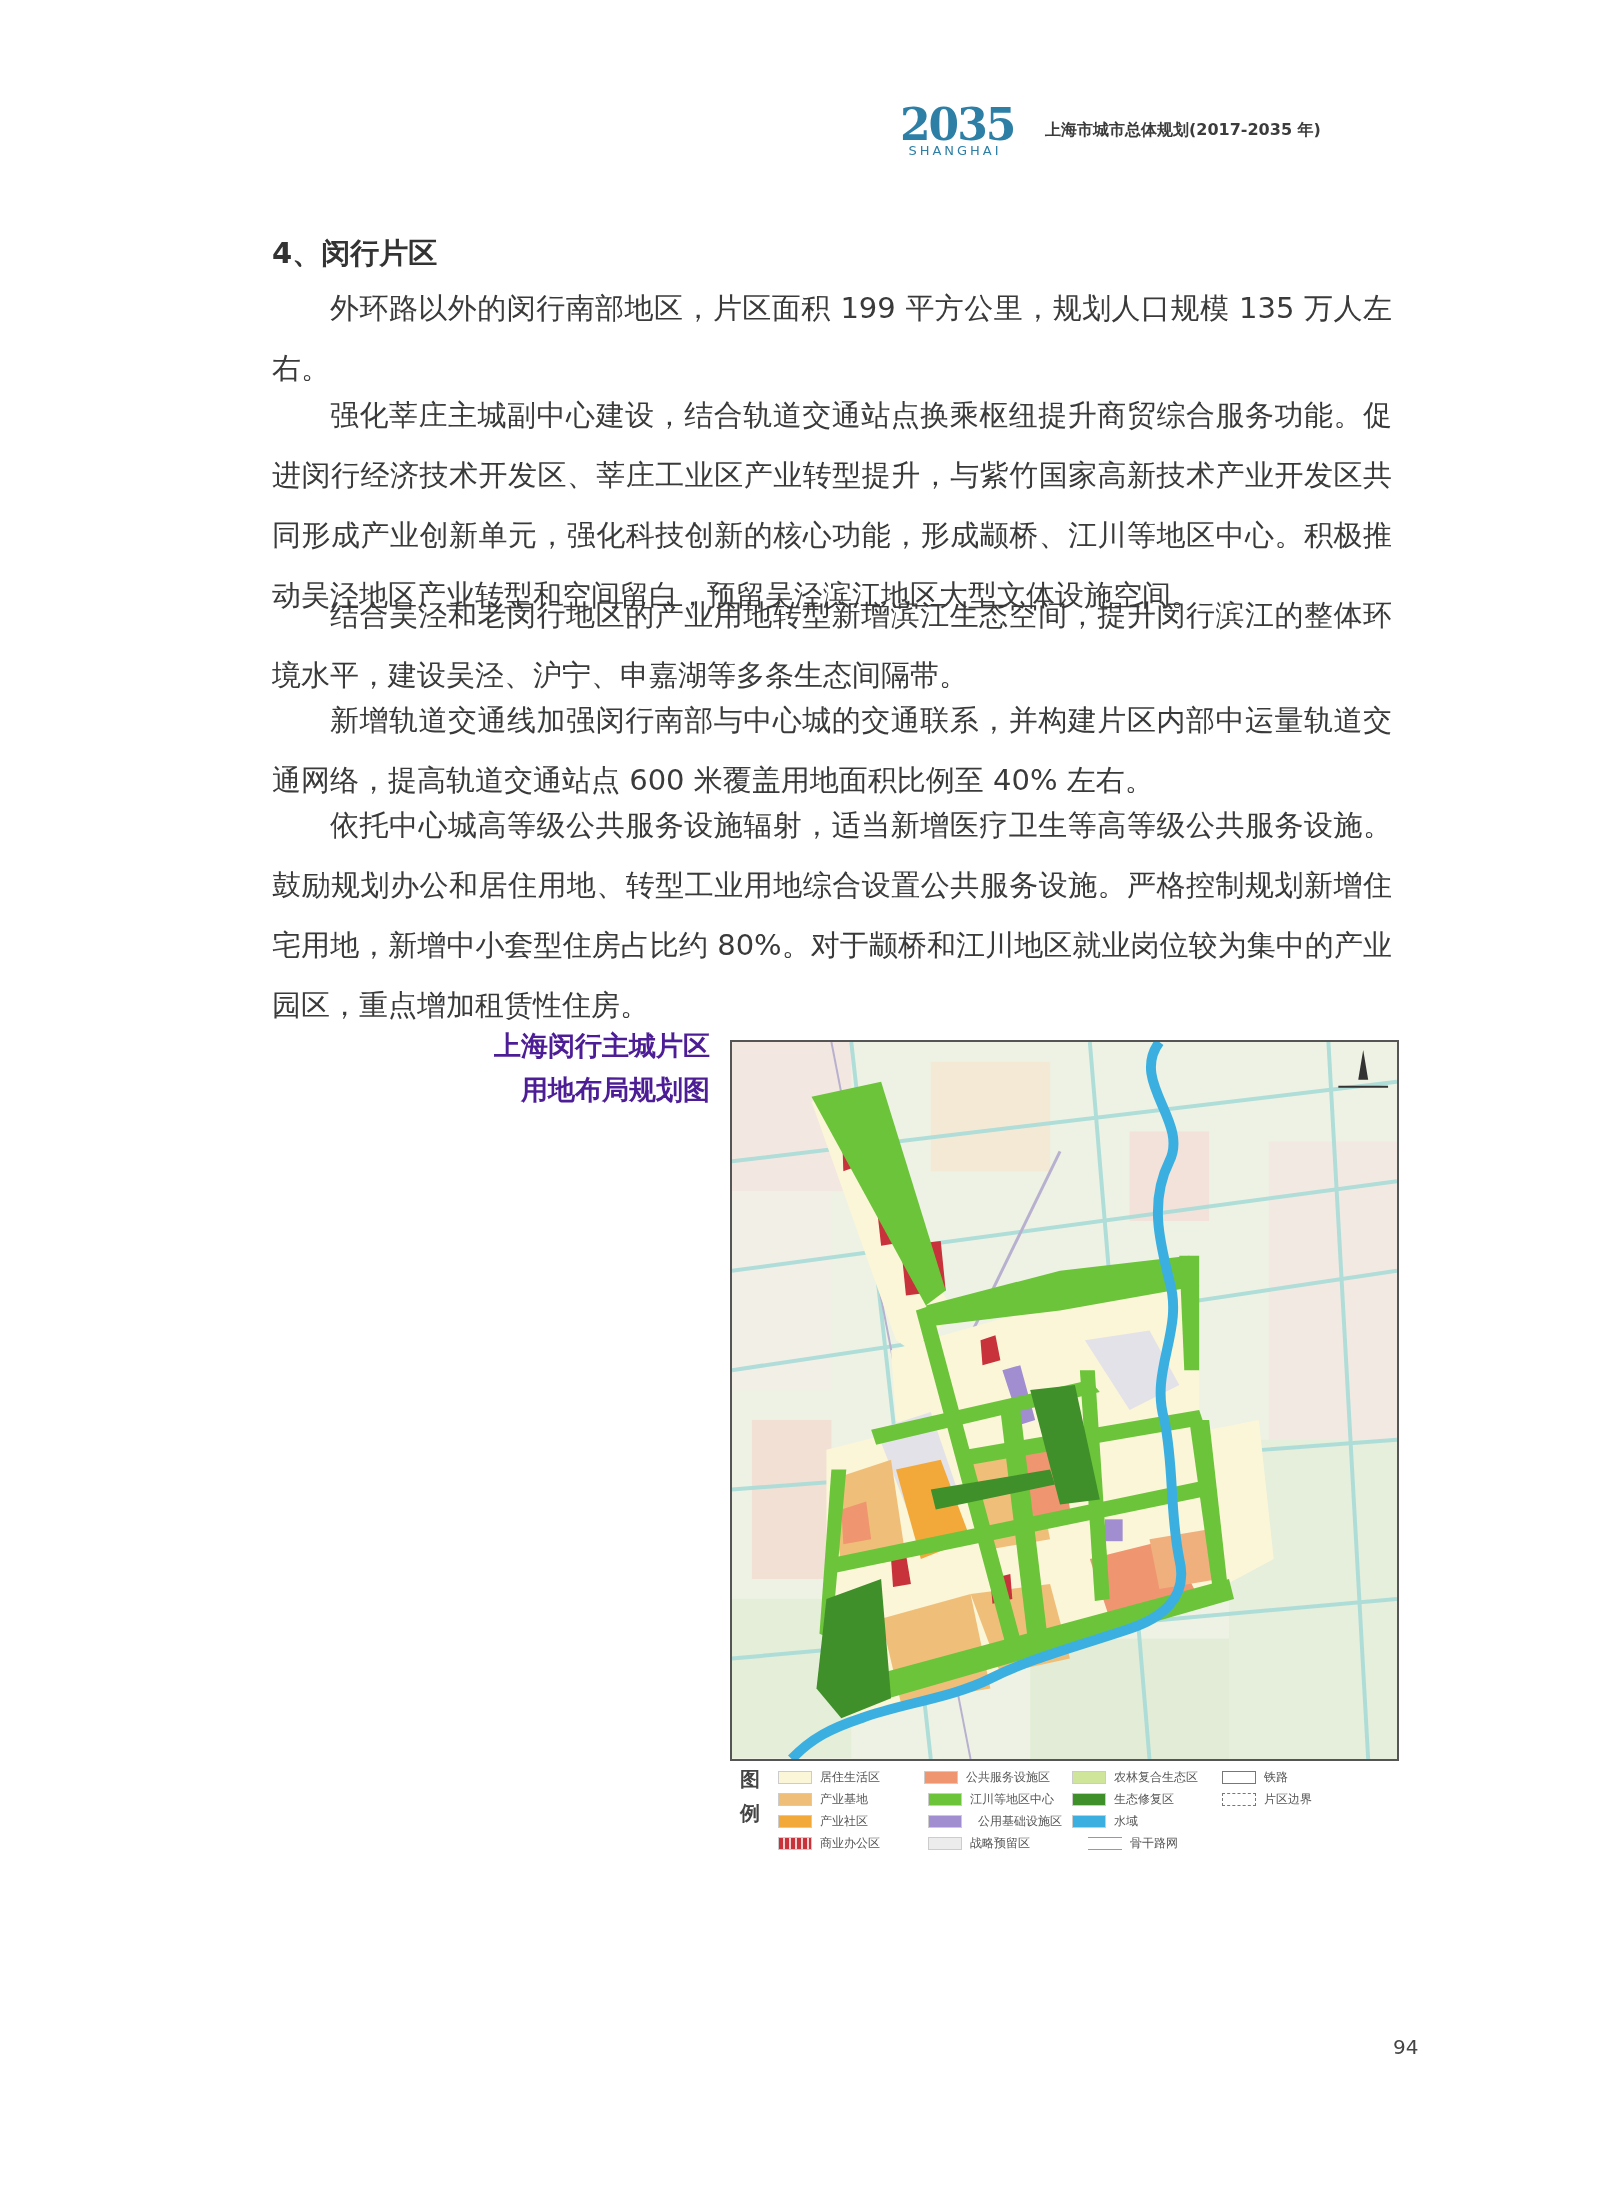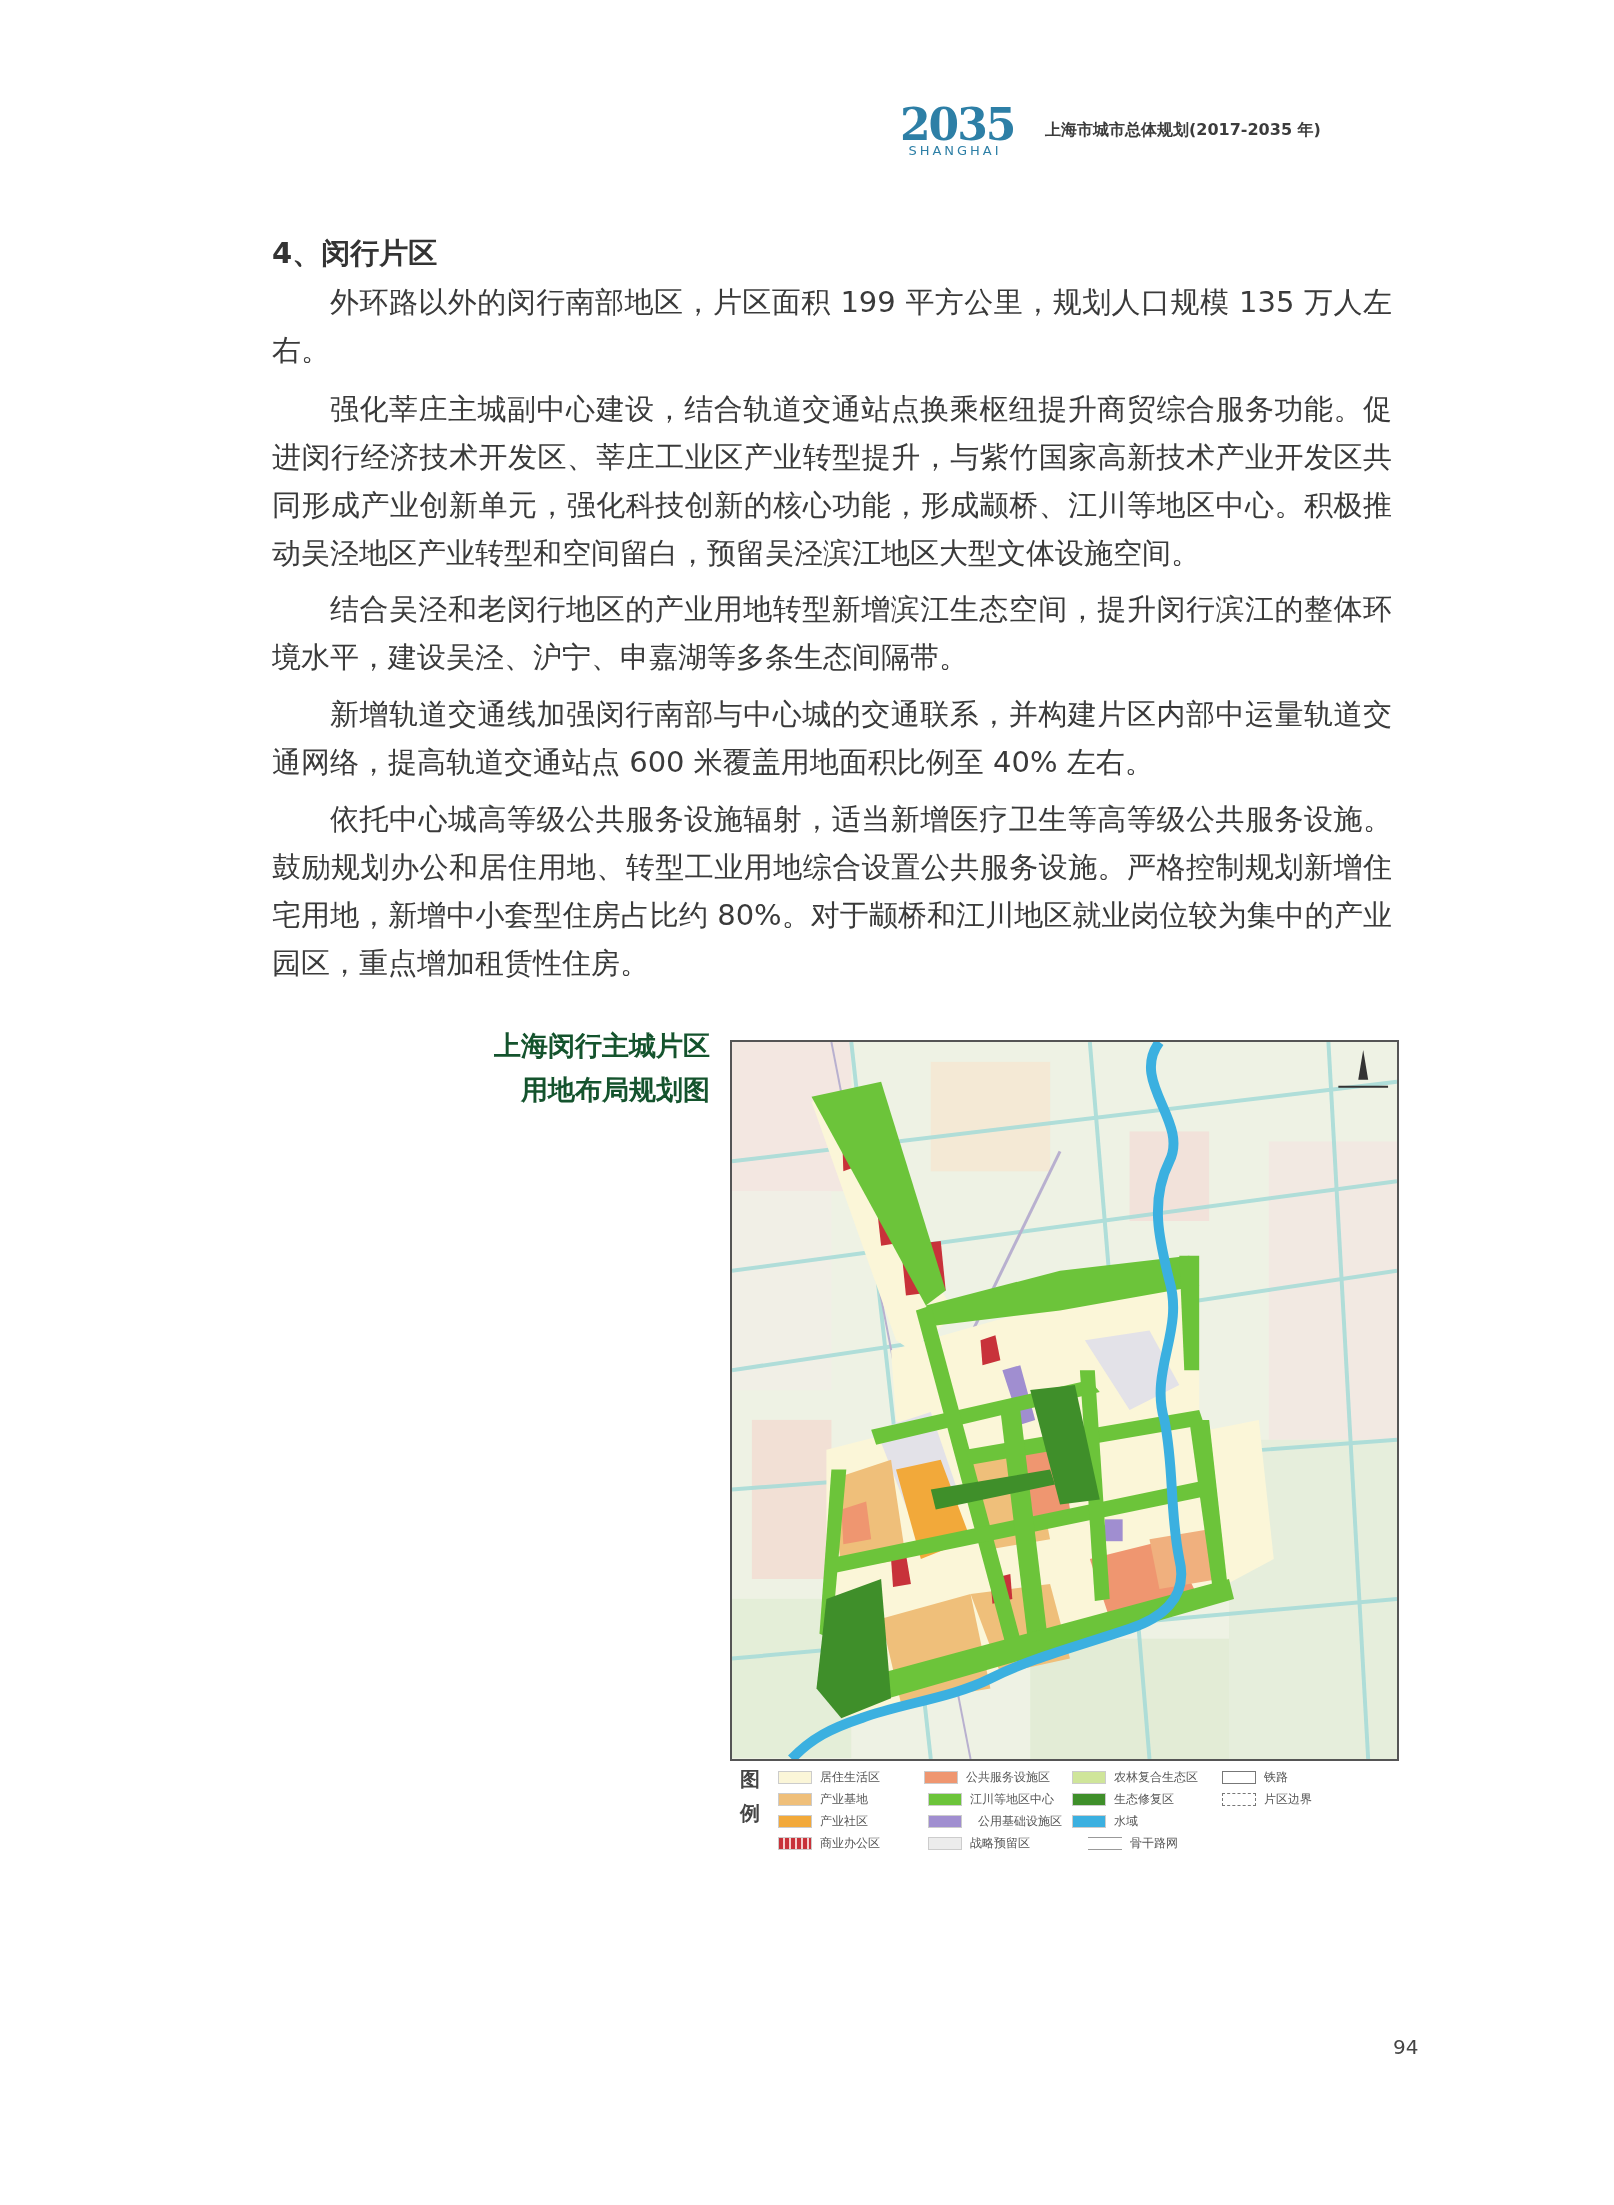--- a/index.html
+++ b/index.html
@@ -4,23 +4,23 @@
 <style>
   html, body { margin:0; padding:0; background:#ffffff; }
   body { width:1614px; height:2205px; position:relative; overflow:hidden;
          font-family:"DejaVu Sans","Liberation Sans",sans-serif; color:#3a3a3a; }
   .header { position:absolute; top:100px; left:900px; width:500px; height:70px; }
   .logo { position:absolute; left:0; top:6px; width:110px; text-align:center; color:#2d7fa6; }
   .logo-num { font-family:"DejaVu Serif",serif; font-weight:bold; font-size:44px; letter-spacing:-2px; line-height:38px; }
   .logo-sub { font-size:13px; letter-spacing:3px; line-height:14px; }
   .header-title { position:absolute; left:145px; top:20px; font-size:16px; color:#3c3c3c; font-weight:bold; white-space:nowrap; }
   .section-title { position:absolute; left:272px; top:234px; font-size:29px; font-weight:bold; color:#333; }
-  .para { position:absolute; left:272px; width:1120px; font-size:29px; line-height:48px; color:#3a3a3a; text-align:justify; }
+  .para { position:absolute; left:272px; width:1120px; font-size:29px; line-height:60px; color:#3a3a3a; text-align:justify; }
   .indent { text-indent:2em; }
-  .fig-caption { position:absolute; left:440px; top:1024px; width:270px; text-align:right; color:#14532d; font-size:27px; font-weight:bold; line-height:44px; }
+  .fig-caption { position:absolute; left:440px; top:1024px; width:270px; text-align:right; color:#4c1d95; font-size:27px; font-weight:bold; line-height:44px; }
   .map { position:absolute; left:730px; top:1040px; width:669px; height:721px; border:2px solid #555; box-sizing:border-box; overflow:hidden; background:#eef3e6; }
   .map svg { width:100%; height:100%; display:block; }
   .legend { position:absolute; left:736px; top:1764px; width:680px; height:100px; font-size:12px; color:#555; }
   .legend-head { position:absolute; left:4px; font-size:20px; font-weight:bold; color:#444; }
   .lg-item { position:absolute; height:18px; display:flex; align-items:center; white-space:nowrap; }
   .sw { width:34px; height:13px; margin-right:8px; box-sizing:border-box; border:1px solid #ccc; }
   .page-num { position:absolute; left:1393px; top:2035px; font-size:20px; color:#444; }
 </style>
 </head>
 <body>

